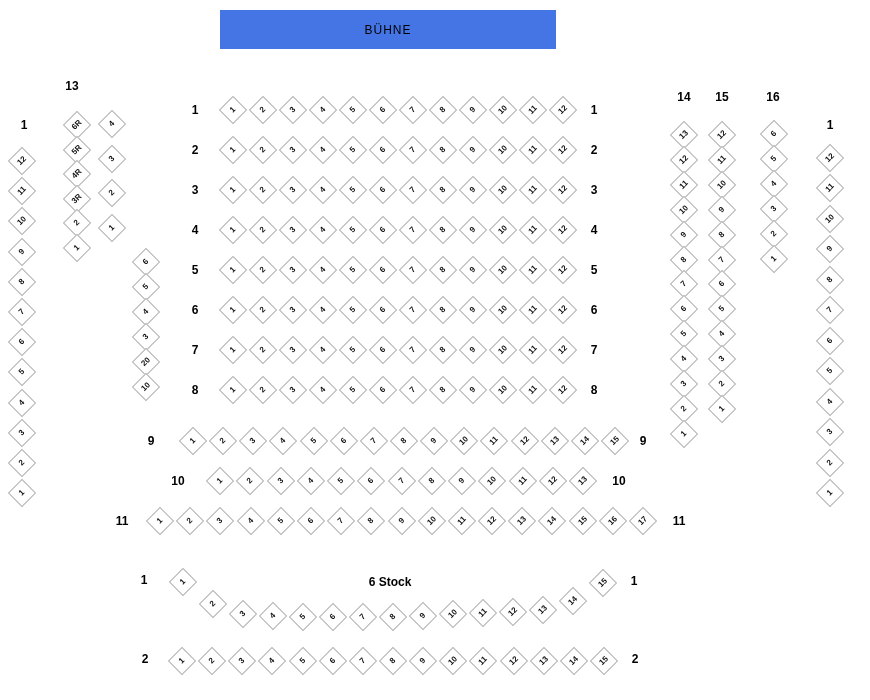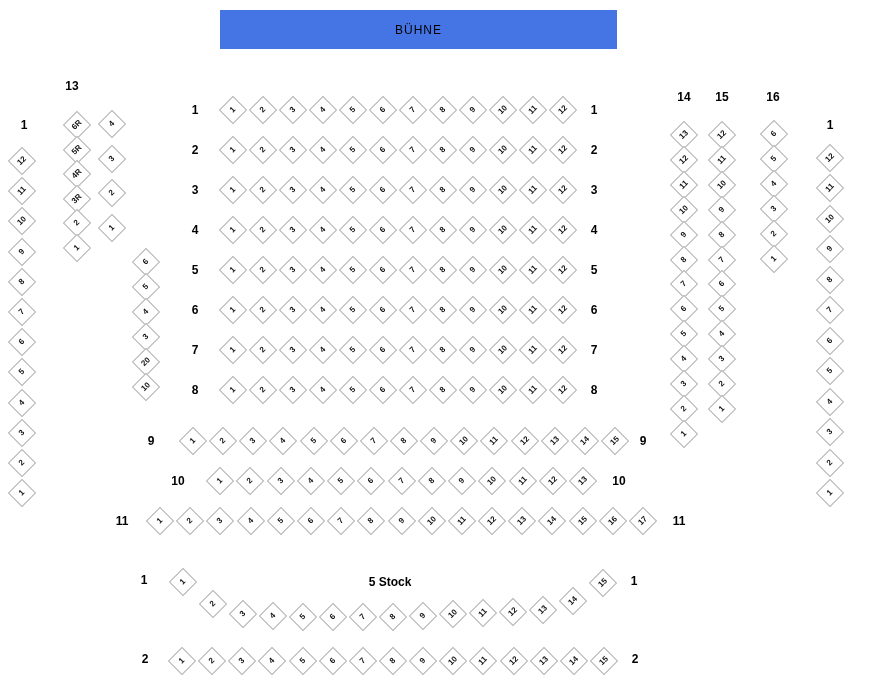--- a/index.html
+++ b/index.html
@@ -7,21 +7,21 @@
     position: relative;
     width: 870px;
     height: 700px;
     background: #ffffff;
     font-family: "Liberation Sans", sans-serif;
     overflow: hidden;
   }
   #stage {
     position: absolute;
     left: 220px; top: 10px;
-    width: 397px; height: 39px;
+    width: 336px; height: 39px;
     display: flex; align-items: center; justify-content: center;
     color: #000000;
     font-size: 12px;
     letter-spacing: 1px;
   }
   .lbl {
     position: absolute;
     transform: translate(-50%, -50%);
     font-size: 12px;
     font-weight: 700;
@@ -75,21 +75,21 @@
     <div class="lbl" style="left: 643px; top: 441px;">9</div>
     <div class="lbl" style="left: 178px; top: 481px;">10</div>
     <div class="lbl" style="left: 619px; top: 481px;">10</div>
     <div class="lbl" style="left: 122px; top: 521px;">11</div>
     <div class="lbl" style="left: 679px; top: 521px;">11</div>
     <div class="lbl" style="left: 684px; top: 97px;">14</div>
     <div class="lbl" style="left: 722px; top: 97px;">15</div>
     <div class="lbl" style="left: 773px; top: 97px;">16</div>
     <div class="lbl" style="left: 830px; top: 125px;">1</div>
     <div class="lbl" style="left: 144px; top: 580px;">1</div>
-    <div class="lbl" style="left: 390px; top: 582px;">5 Stock</div>
+    <div class="lbl" style="left: 390px; top: 582px;">6 Stock</div>
     <div class="lbl" style="left: 634px; top: 581px;">1</div>
     <div class="lbl" style="left: 145px; top: 659px;">2</div>
     <div class="lbl" style="left: 635px; top: 659px;">2</div>
     <div class="seat" style="left: 22px; top: 161px; border-color: rgb(178, 178, 178); background: rgb(255, 255, 255);">
       <span style="color: rgb(17, 17, 17);">12</span>
     </div>
     <div class="seat" style="left: 22px; top: 191.2px; border-color: rgb(178, 178, 178); background: rgb(255, 255, 255);">
       <span style="color: rgb(17, 17, 17);">11</span>
     </div>
     <div class="seat" style="left: 22px; top: 221.4px; border-color: rgb(178, 178, 178); background: rgb(255, 255, 255);">

